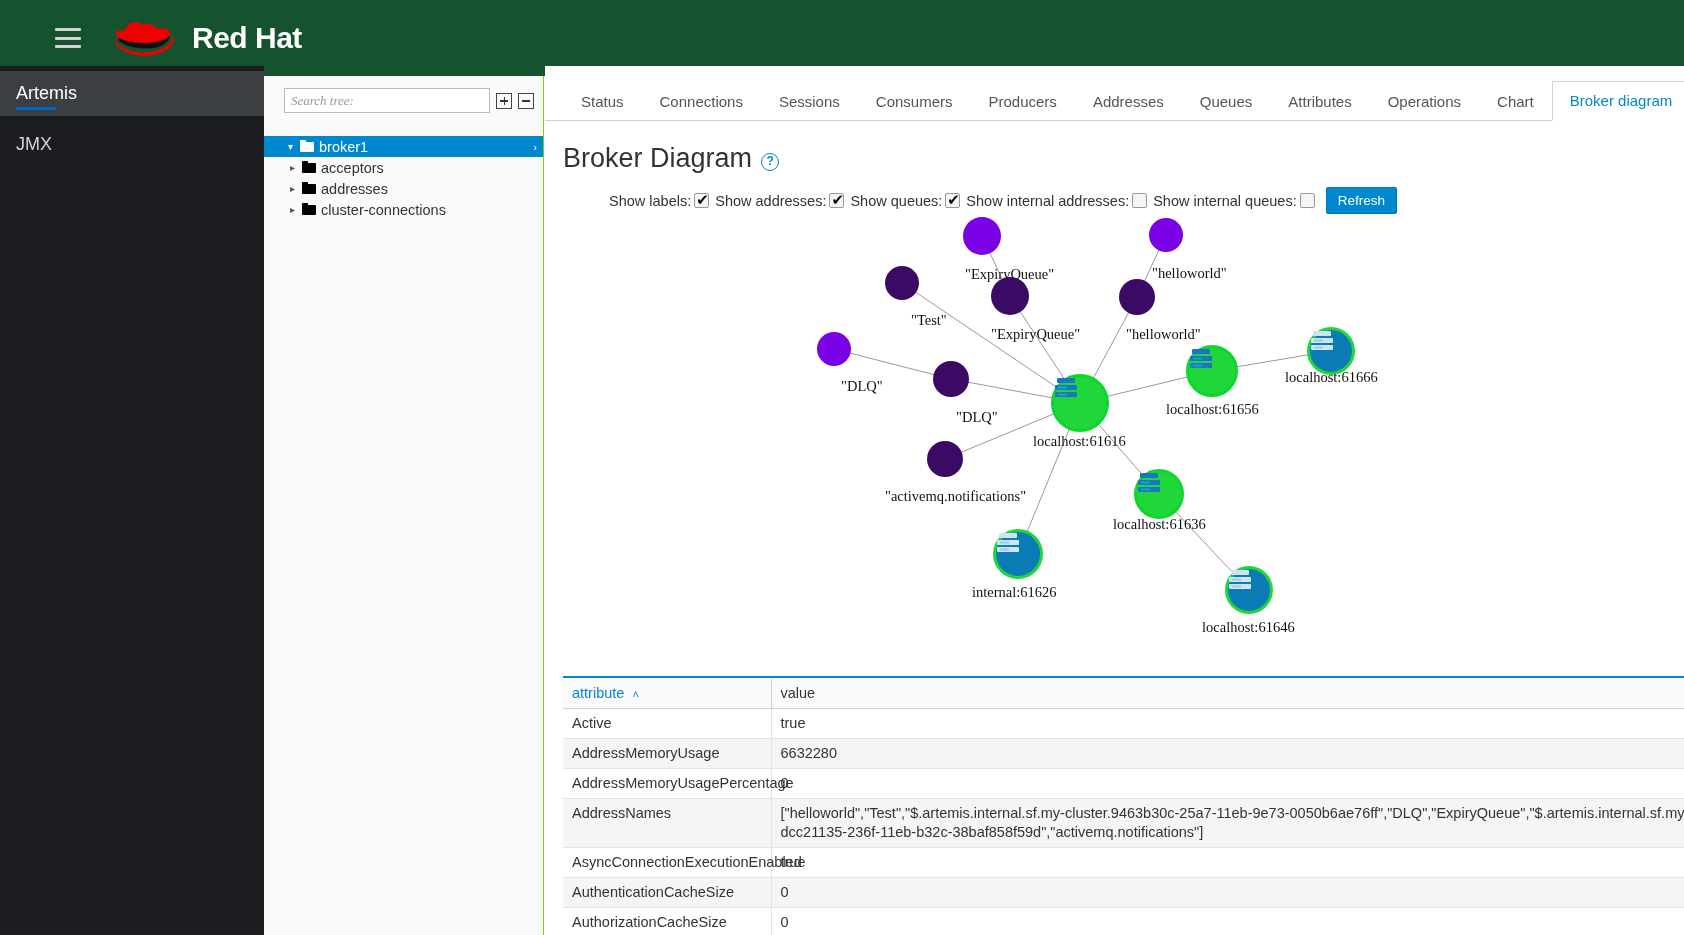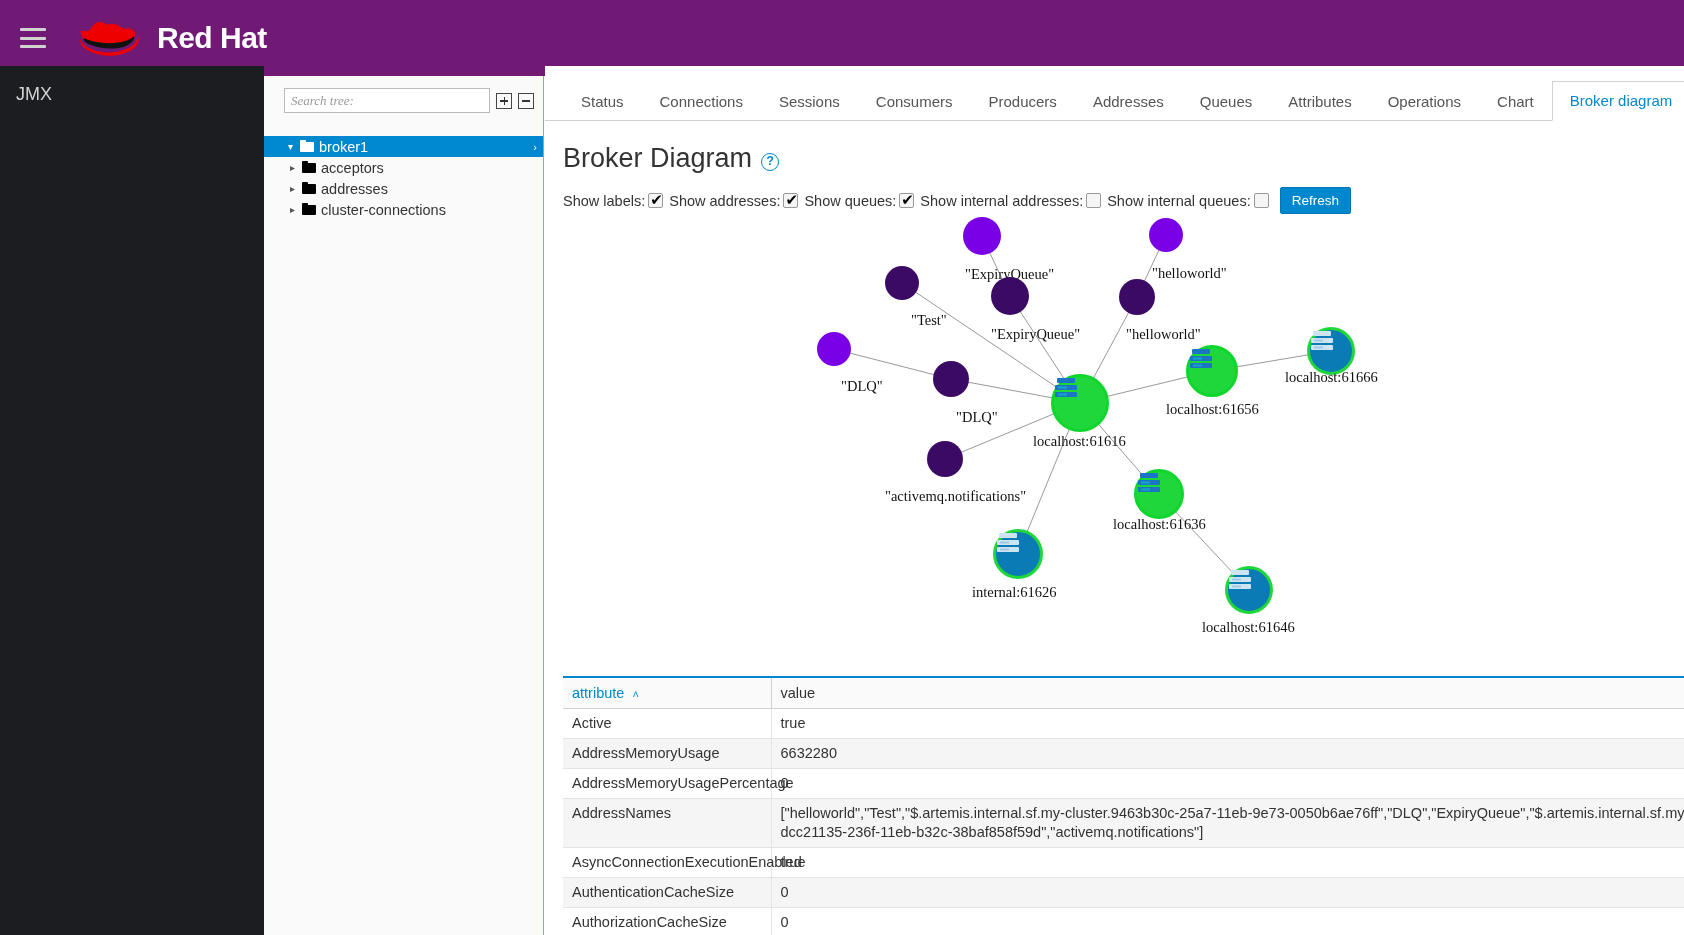--- a/index.html
+++ b/index.html
@@ -4,22 +4,22 @@
 <style>
   * { box-sizing: border-box; margin: 0; padding: 0; }
   html, body {
     width: 1684px; height: 935px;
     font-family: "Liberation Sans", sans-serif;
     background: #fff; overflow: hidden;
   }
 
   
   #masthead {
-    height: 76px; background: #701a75;
-    display: flex; align-items: center; position: relative;
+    height: 76px; background: #14532d;
+    display: flex; align-items: center; position: relative; padding-left: 35px;
   }
   #hamburger {
     width: 26px; height: 20px; margin-left: 20px; margin-right: 22px;
     display: flex; flex-direction: column; justify-content: space-between;
     cursor: pointer;
   }
   #hamburger span { display: block; height: 3px; background: #d2d2d2; border-radius: 1px; }
   #brand { display: flex; align-items: center; gap: 11px; }
   #brand-text { color: #fff; font-size: 30px; font-weight: bold; letter-spacing: -.5px; }
 
@@ -110,21 +110,21 @@
   }
   #page-title-row { display: flex; align-items: center; gap: 9px; padding: 22px 0 0 18px; }
   #page-title { font-size: 27px; color: #333; font-weight: normal; }
   #help-icon {
     width: 18px; height: 18px; border: 1.6px solid #0088ce; border-radius: 50%;
     color: #0088ce; font-size: 12px; font-weight: bold; line-height: 15px;
     text-align: center; cursor: pointer; margin-top: 6px;
   }
   #controls {
     display: flex; align-items: center; padding: 13px 0 0 18px;
-    font-size: 14.5px; color: #333;
+    font-size: 14.5px; color: #333; margin-left: 46px;
   }
   #controls label { margin-right: 3px; }
   .cb {
     width: 15px; height: 15px; border: 1px solid #999; background: #f5f5f5;
     margin-right: 6px; position: relative; display: inline-block; cursor: pointer;
     border-radius: 2px; vertical-align: -3px;
   }
   .cb.checked::after {
     content: '\2714'; position: absolute; left: 1px; top: -3px;
     font-size: 15px; color: #000;
@@ -185,20 +185,23 @@
     <svg width="78" height="44" viewBox="0 0 78 44">
       <path d="M39 9 C33 4 27 6 24 11 C21 16 16 16 13 14 C12 19 15 24 21 27 C29 31 43 33 53 30 C63 27 68 22 67 17 C66 13 60 11 56 13 C51 9 44 6 39 9 Z" fill="#e00"></path>
       <path d="M16 22 C26 27 44 29 57 25 C61 24 64 22 66 20 C67 23 64 27 58 30 C48 34 32 33 23 29 C18 27 15 25 16 22 Z" fill="#111"></path>
       <path d="M12 23 C14 29 22 34 33 36 C47 38 60 34 66 28 C69 25 70 22 69 19 C72 23 71 28 66 32 C58 39 42 42 29 38 C18 35 11 29 12 23 Z" fill="#e00"></path>
     </svg>
     <span id="brand-text">Red Hat</span>
   </div>
 </div>
 
 <div id="leftnav">
+  <div class="nav-item active" id="nav-artemis">
+    <span>Artemis</span>
+  </div>
   <div class="nav-item" id="nav-jmx">
     <span>JMX</span>
   </div>
 </div>
 
 <div id="treepanel">
   <div id="tree-toolbar">
     <input id="search-input" type="text" placeholder="Search tree:" style="">
     <div class="tree-btn plus"></div>
     <div class="tree-btn"></div>

